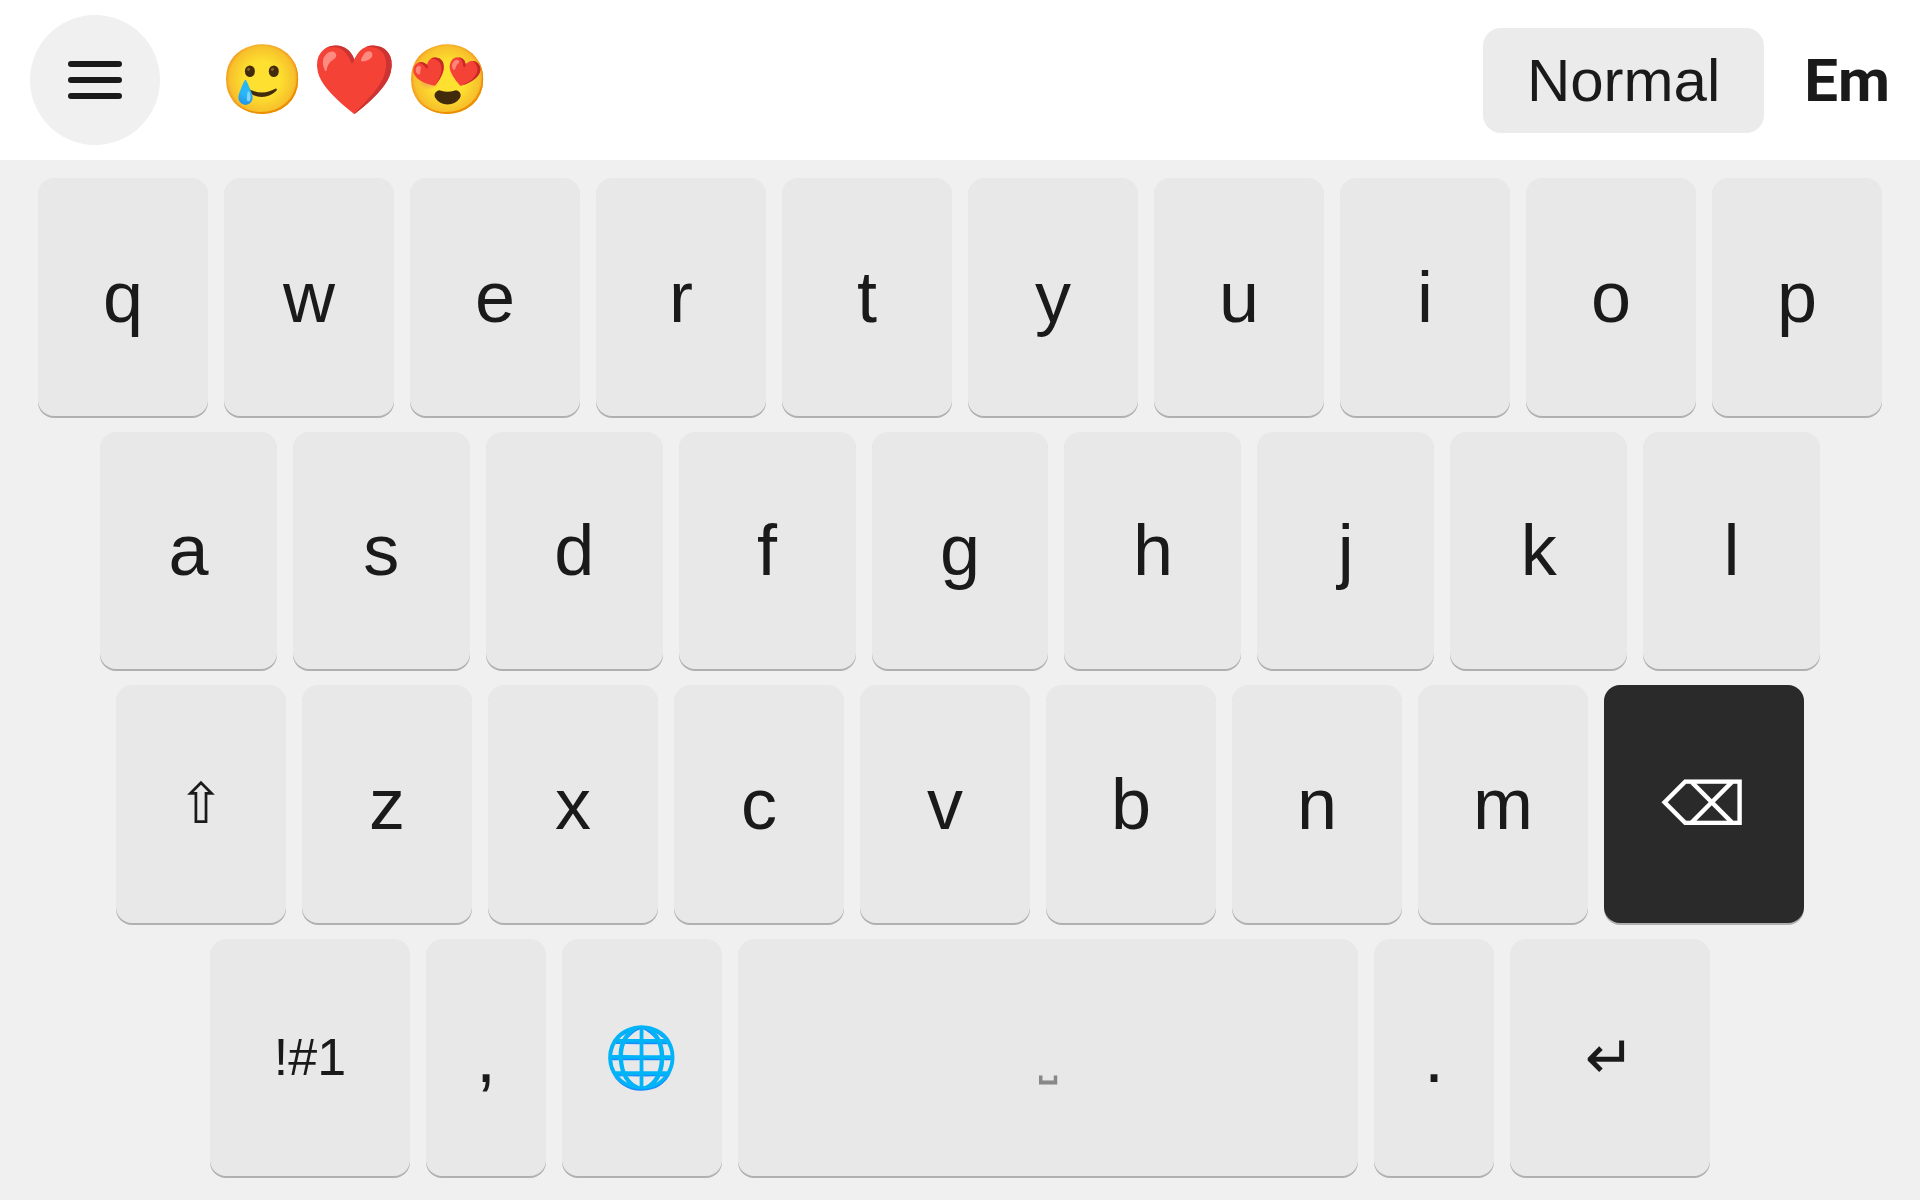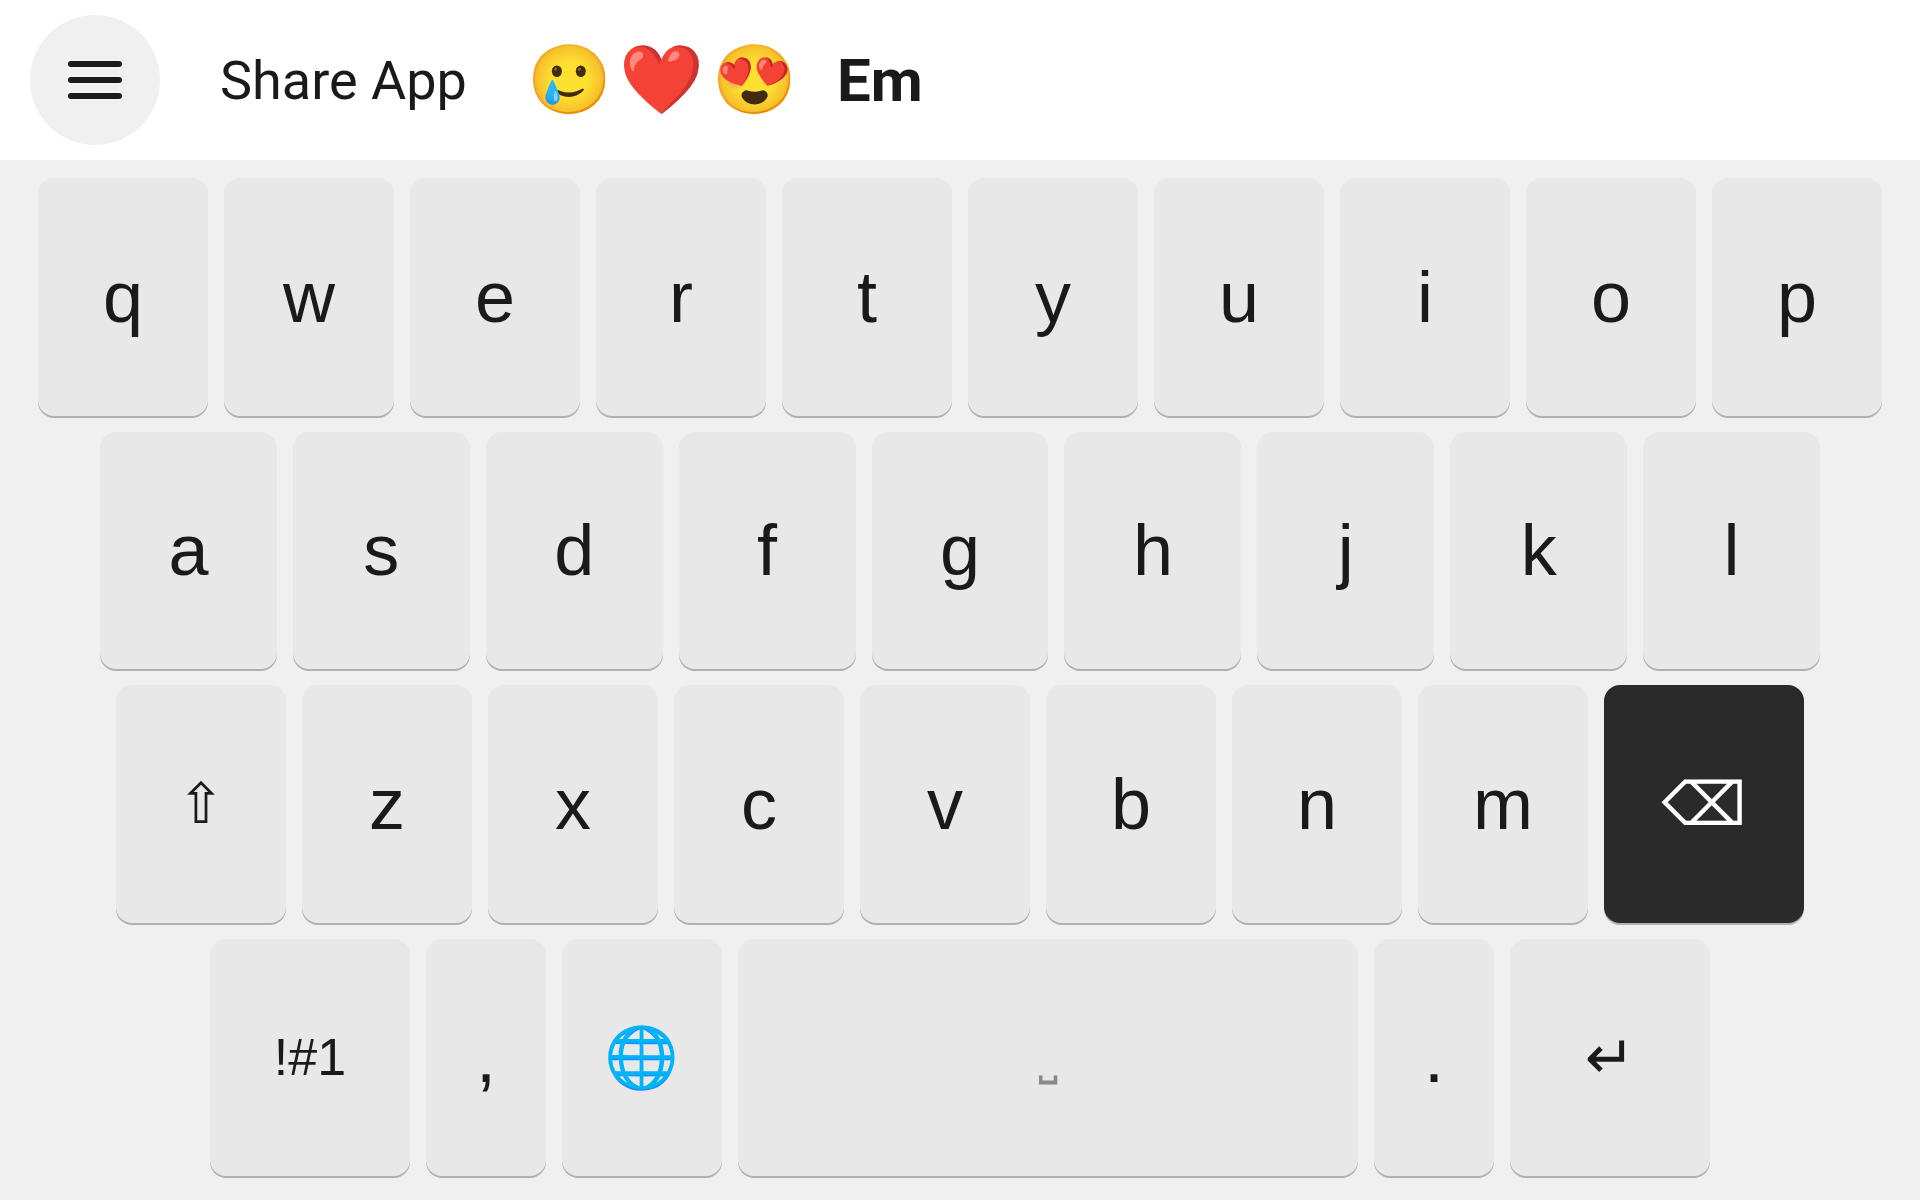--- a/index.html
+++ b/index.html
@@ -188,28 +188,28 @@
 </head>
 <body>
 
 <div class="top-bar">
   <button class="menu-btn">
     <div class="menu-line"></div>
     <div class="menu-line"></div>
     <div class="menu-line"></div>
   </button>
 
-  <span class="share-app-label">Share App</span>
 
   <div class="emoji-group">
     <span>🥲</span>
     <span>❤️</span>
     <span>😍</span>
   </div>
 
+  <button class="normal-btn">Normal</button>
 
   <span class="em-label">Em</span>
 </div>
 
 <div class="keyboard">
 
   <div class="key-row row1">
     <button class="key">q</button>
     <button class="key">w</button>
     <button class="key">e</button>

